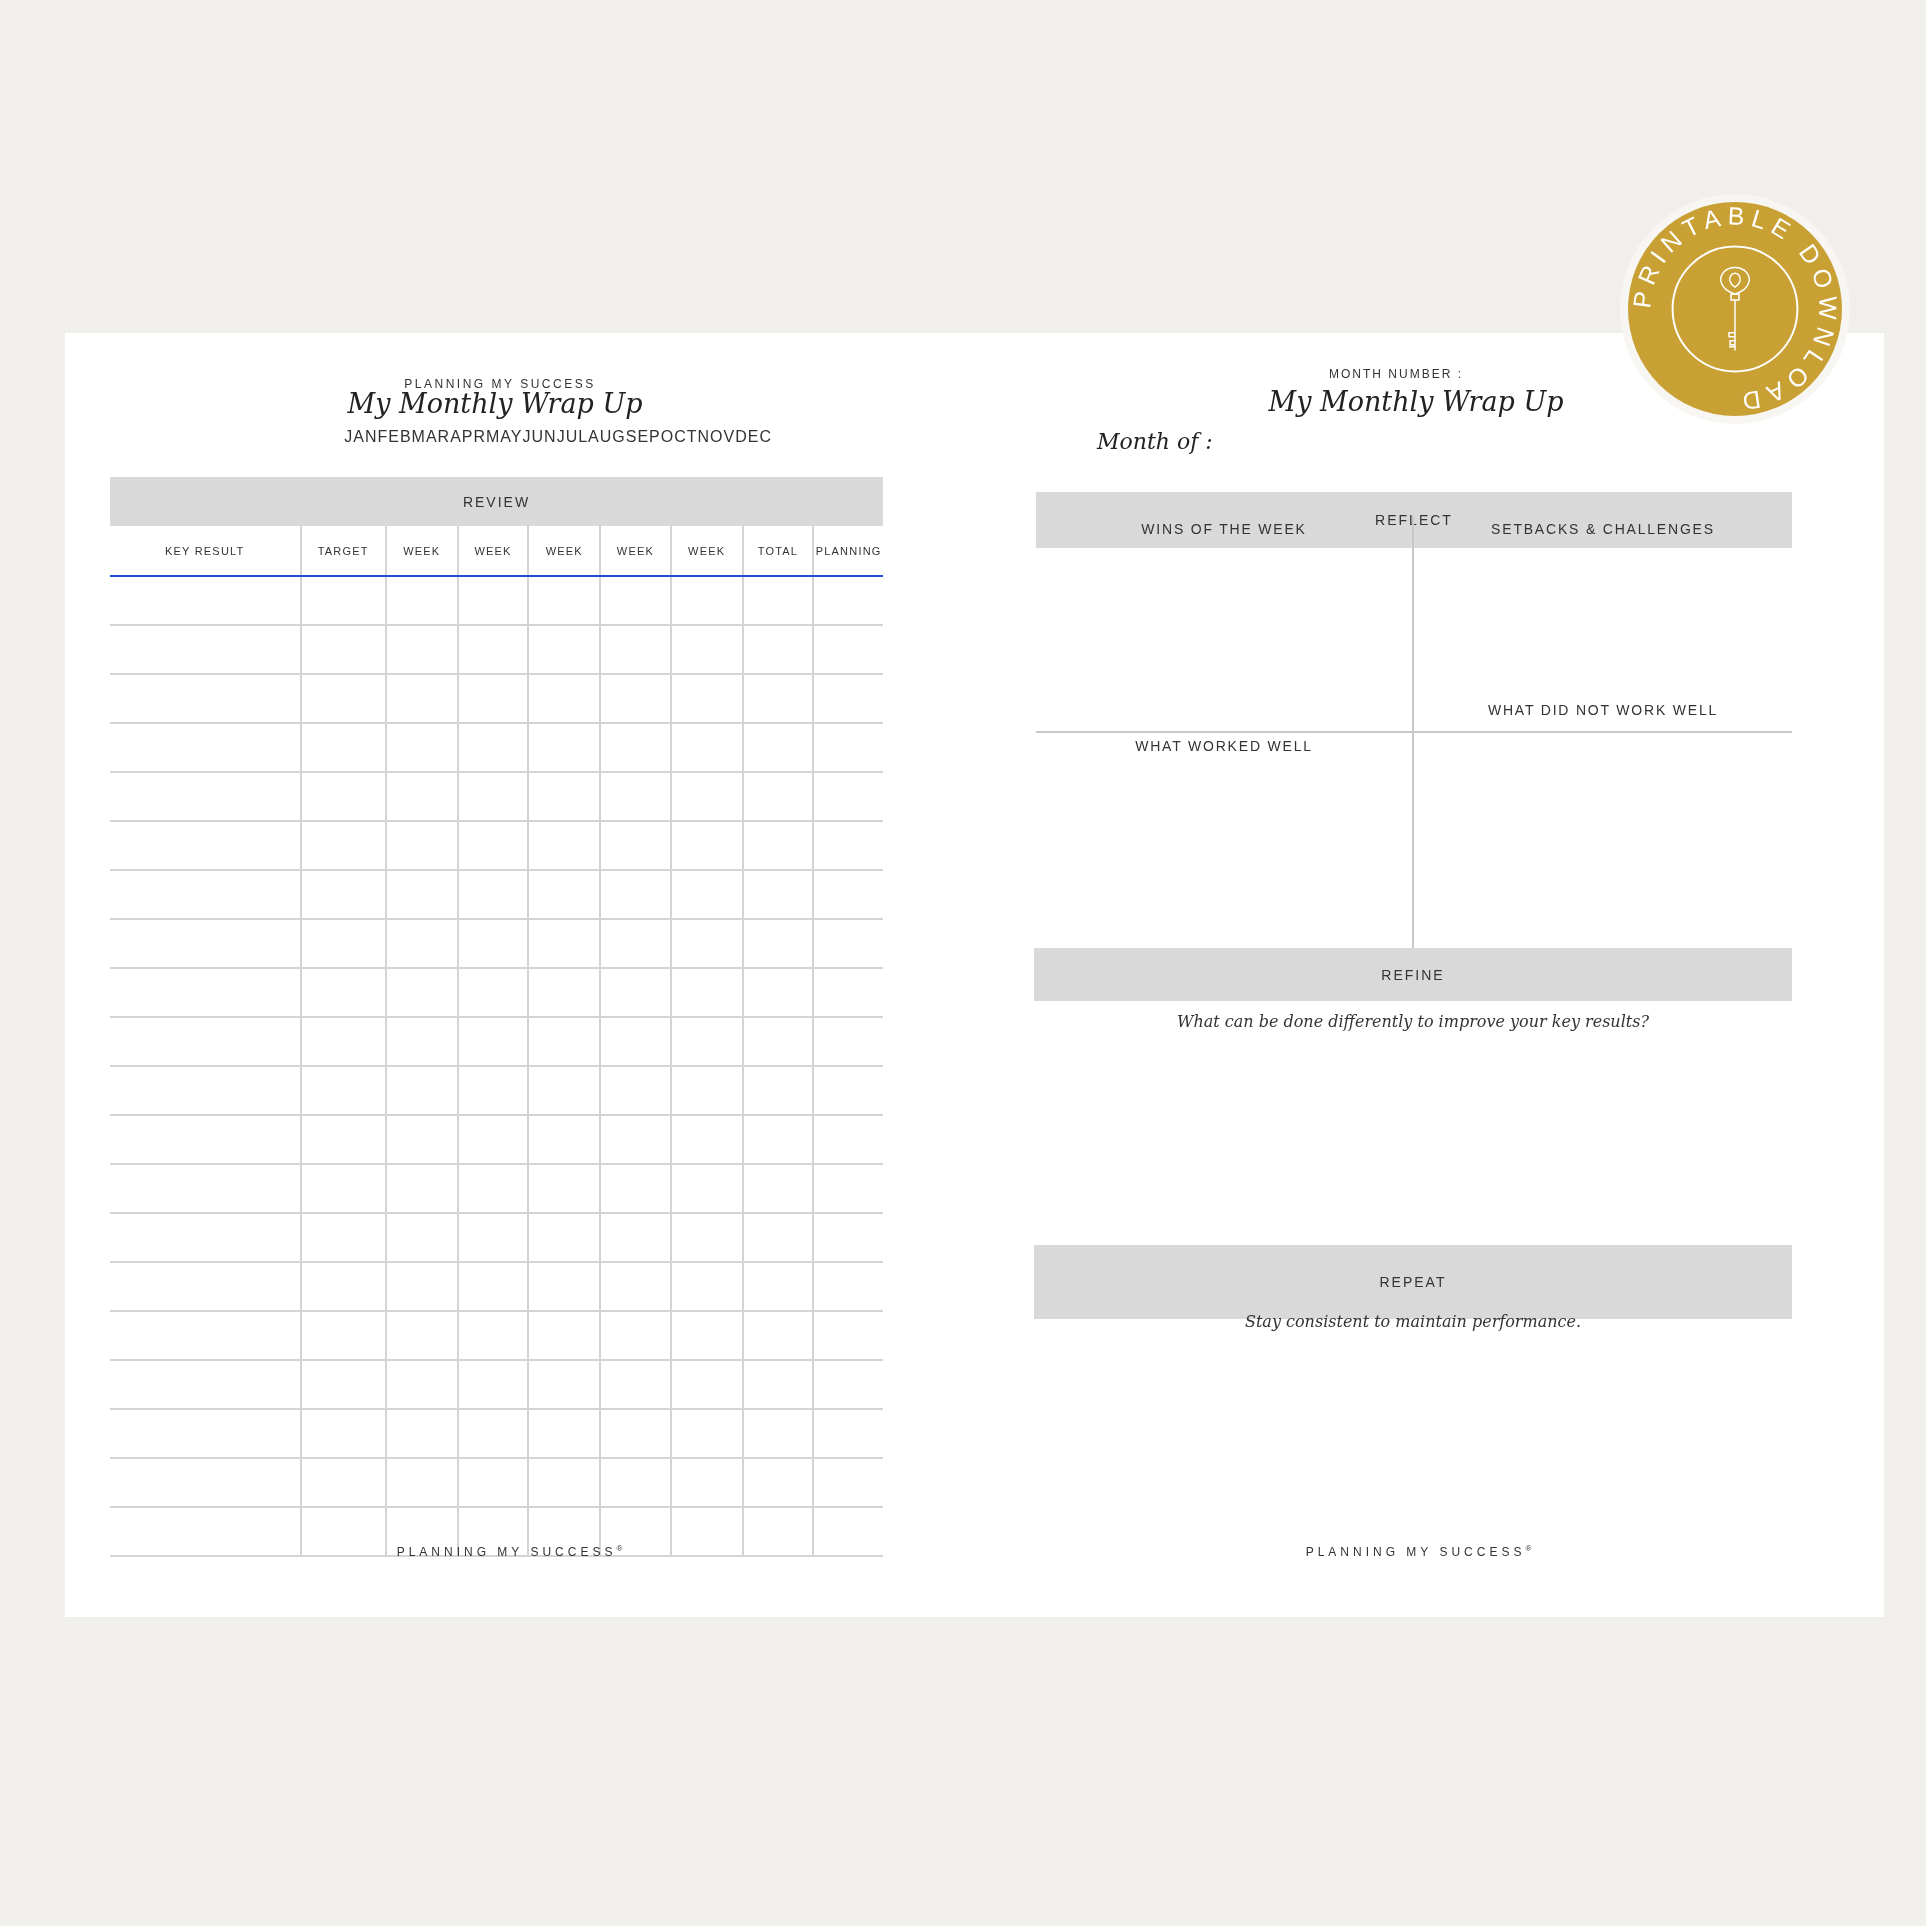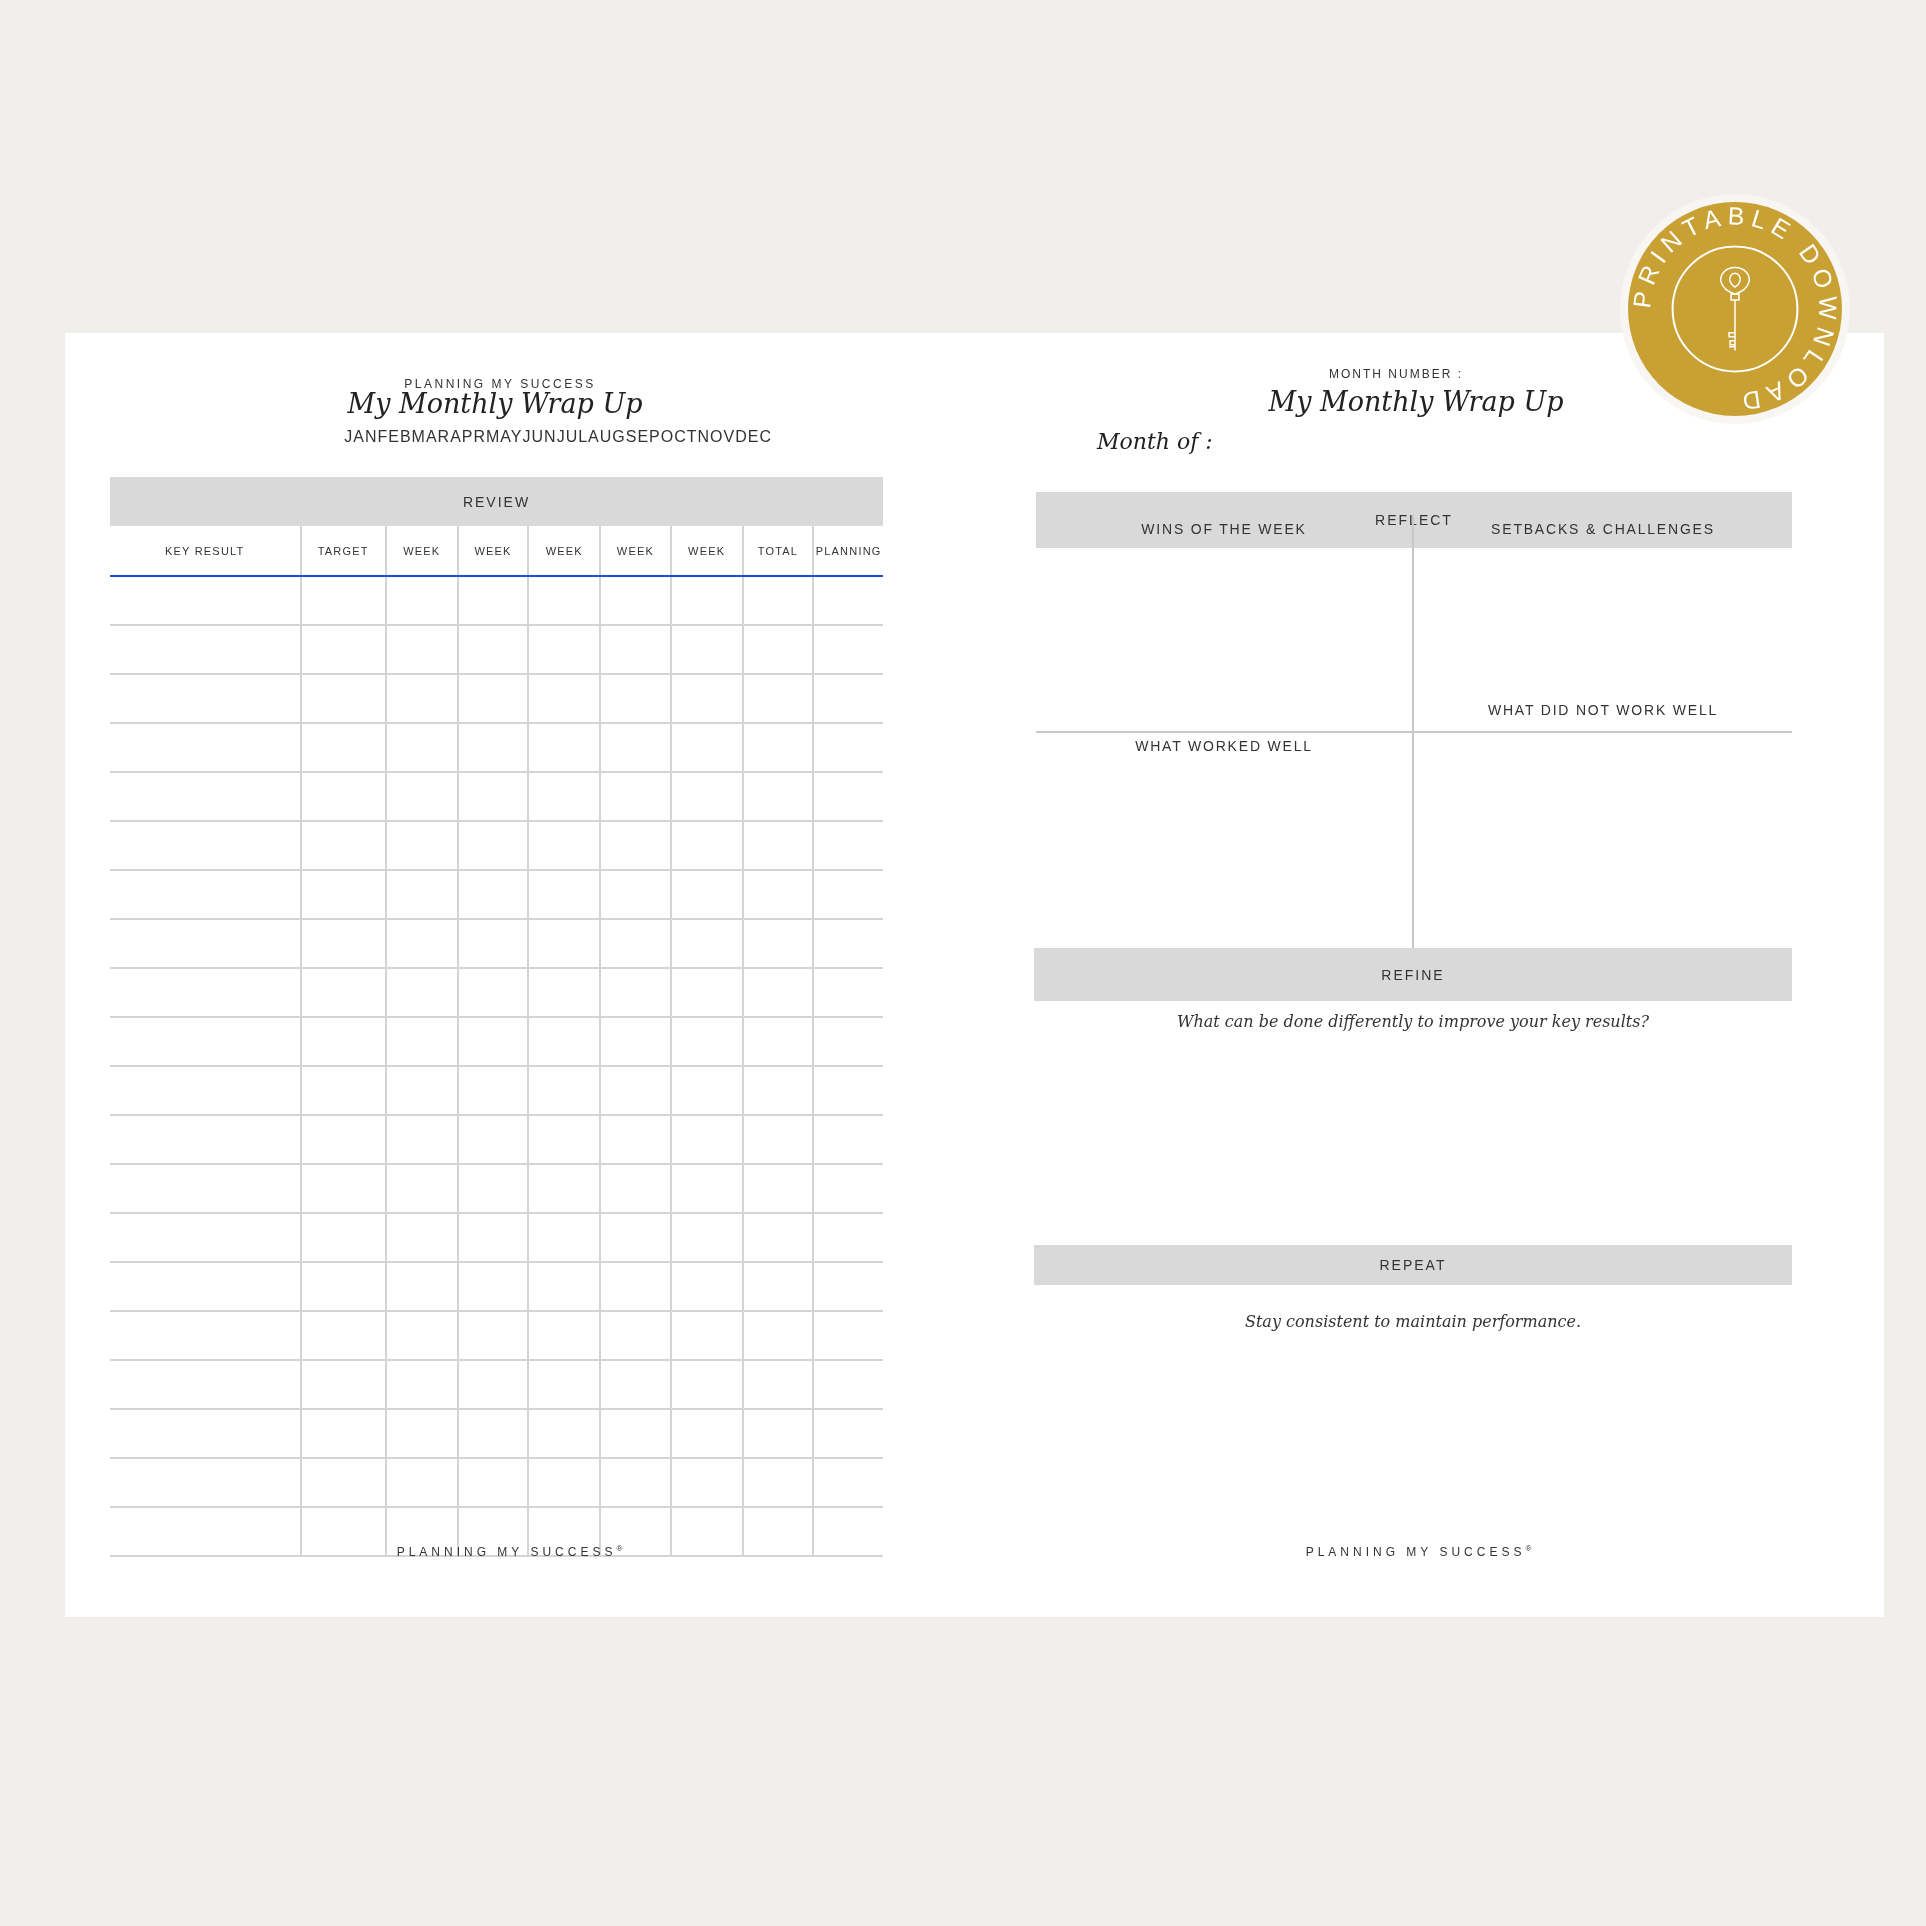--- a/index.html
+++ b/index.html
@@ -321,21 +321,21 @@
 <div class="abs" style="left:1414px;top:515px;width:378px;height:216px;"></div>
 <div class="abs" style="left:1036px;top:733px;width:376px;height:216px;"></div>
 <div class="abs" style="left:1414px;top:733px;width:378px;height:216px;"></div>
 
 <div class="gray-bar" style="left:1034px;top:948px;width:758px;height:53px;">
   <span>REFINE</span>
 </div>
 <div class="prompt script" style="left:1034px;top:1012px;width:758px;">What can be done differently to improve your key results?</div>
 <div class="abs" style="left:1034px;top:1040px;width:758px;height:198px;"></div>
 
-<div class="gray-bar" style="left:1034px;top:1245px;width:758px;height:40px;">
+<div class="gray-bar" style="left:1034px;top:1245px;width:758px;height:74px;">
   <span>REPEAT</span>
 </div>
 <div class="prompt script" style="left:1034px;top:1312px;width:758px;">Stay consistent to maintain performance.</div>
 <div class="abs" style="left:1034px;top:1341px;width:758px;height:178px;"></div>
 
 <div class="abs footer" style="left:1285px;top:1544px;width:267px;">
   <span>PLANNING MY SUCCESS</span><sup>®</sup>
 </div>
 
 <div class="badge">

